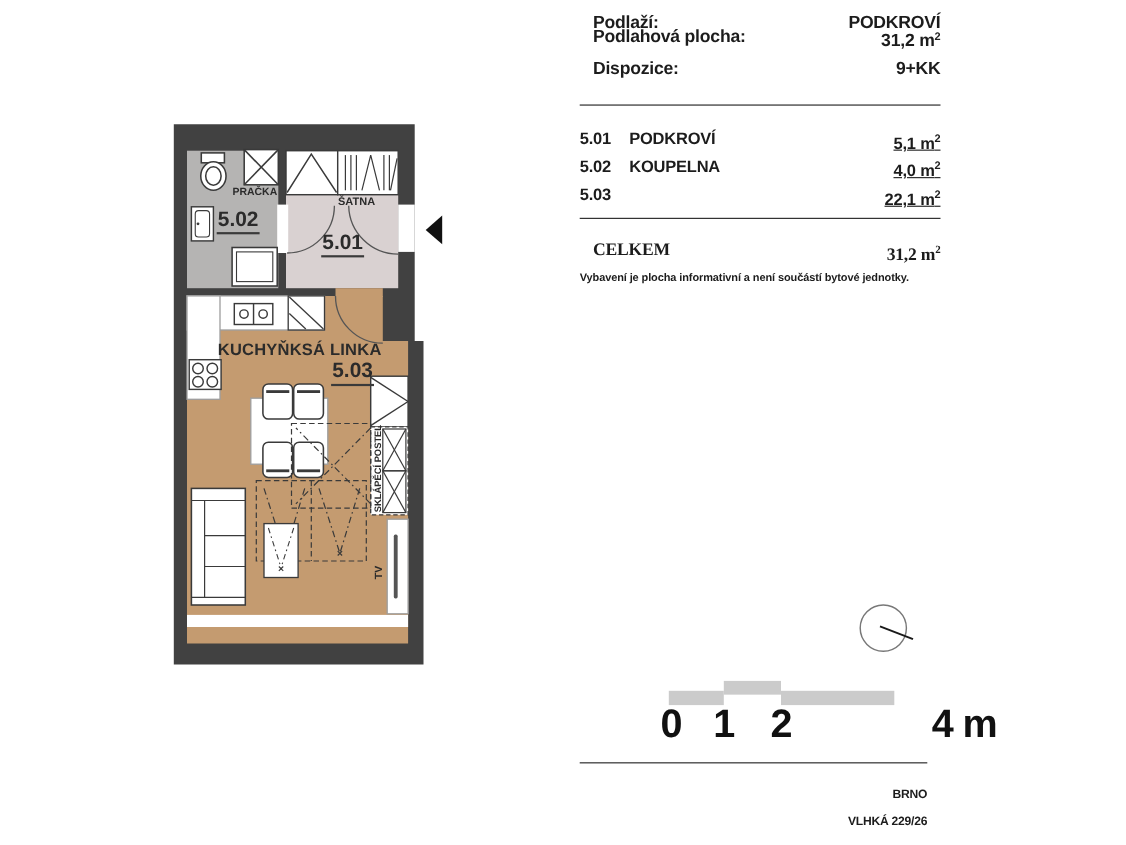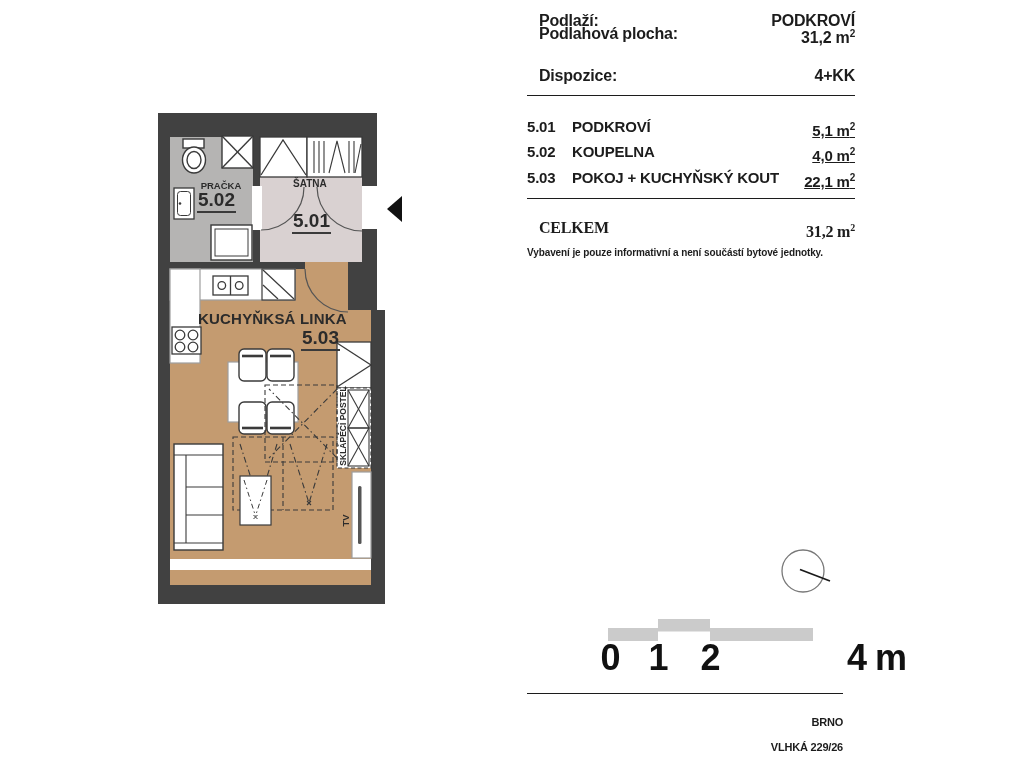--- a/index.html
+++ b/index.html
@@ -177,65 +177,64 @@
       <line x1="186" y1="515" x2="223" y2="515"></line>
     </g>
   </g>
 
   <g>
     <rect x="352" y="472" width="19" height="86" fill="#ffffff" stroke="#9e9e9e" stroke-width="1.2"></rect>
     <rect x="358" y="486" width="3.5" height="58" rx="1.5" fill="#555555"></rect>
   </g>
 </svg>
 
-<span class="plan-label" style="left:190px;top:180px;width:62px;text-align:center;font-size:9.5px;">PRAČKA</span>
+<span class="plan-label" style="left:190px;top:169px;width:62px;text-align:right;font-size:9.5px;">PRAČKA</span>
 <span class="plan-label room-num" style="left:197px;top:190px;">5.02</span>
-<span class="plan-label" style="left:293px;top:178px;width:48px;text-align:left;font-size:10px;">ŠATNA</span>
+<span class="plan-label" style="left:293px;top:178px;width:48px;text-align:right;font-size:10px;">ŠATNA</span>
 <span class="plan-label room-num" style="left:292px;top:211px;">5.01</span>
 <span class="plan-label" style="left:198px;top:310px;font-size:15px;white-space:nowrap;letter-spacing:0.2px;">KUCHYŇKSÁ LINKA</span>
 <span class="plan-label room-num" style="left:301px;top:328px;">5.03</span>
 <span class="plan-label rot" style="left:303px;top:421px;width:80px;font-size:8.5px;white-space:nowrap;">SKLÁPĚCÍ POSTEL</span>
 <span class="plan-label rot" style="left:325px;top:515px;width:40px;font-size:9.5px;">TV</span>
 
 <div class="info-row" style="top:11px;">
   <span class="lbl">Podlaží:</span>
   <span class="val">PODKROVÍ</span>
 </div>
 <div class="info-row" style="top:24px;">
   <span class="lbl">Podlahová plocha:</span>
   <span class="val"><span>31,2 m</span><span class="sup">2</span></span>
 </div>
-<div class="info-row" style="top:66px;">
+<div class="info-row" style="top:53px;">
   <span class="lbl">Dispozice:</span>
-  <span class="val">4+KK</span>
+  <span class="val">9+KK</span>
 </div>
 <div class="divider" style="top:95px;width:328px;"></div>
 
 <div class="room-row" style="top:117px;">
   <span class="code">5.01</span>
   <span class="rname">PODKROVÍ</span>
   <span class="rarea"><span>5,1 m</span><span class="sup">2</span></span>
 </div>
 <div class="room-row" style="top:142px;">
   <span class="code">5.02</span>
   <span class="rname">KOUPELNA</span>
   <span class="rarea"><span>4,0 m</span><span class="sup">2</span></span>
 </div>
 <div class="room-row" style="top:168px;">
   <span class="code">5.03</span>
-  <span class="rname">POKOJ + KUCHYŇSKÝ KOUT</span>
   <span class="rarea"><span>22,1 m</span><span class="sup">2</span></span>
 </div>
 <div class="divider" style="top:198px;width:328px;"></div>
 
 <div class="info-row" style="top:218px;font-family:Liberation Serif, serif;">
   <span class="lbl">CELKEM</span>
   <span class="val"><span>31,2 m</span><span class="sup">2</span></span>
 </div>
-<div class="note">Vybavení je pouze informativní a není součástí bytové jednotky.</div>
+<div class="note">Vybavení je plocha informativní a není součástí bytové jednotky.</div>
 
 <svg class="abs" style="left:580px;top:530px;" width="280" height="130" viewBox="580 530 280 130">
   <g>
     <circle cx="803" cy="571" r="21" fill="none" stroke="#787878" stroke-width="1.3"></circle>
     <line x1="800" y1="569.5" x2="830" y2="581" stroke="#1a1a1a" stroke-width="1.8"></line>
   </g>
   <g fill="#cbcbcb">
     <rect x="608" y="628" width="50" height="13"></rect>
     <rect x="658" y="619" width="52" height="12.5"></rect>
     <rect x="710" y="628" width="103" height="13"></rect>

